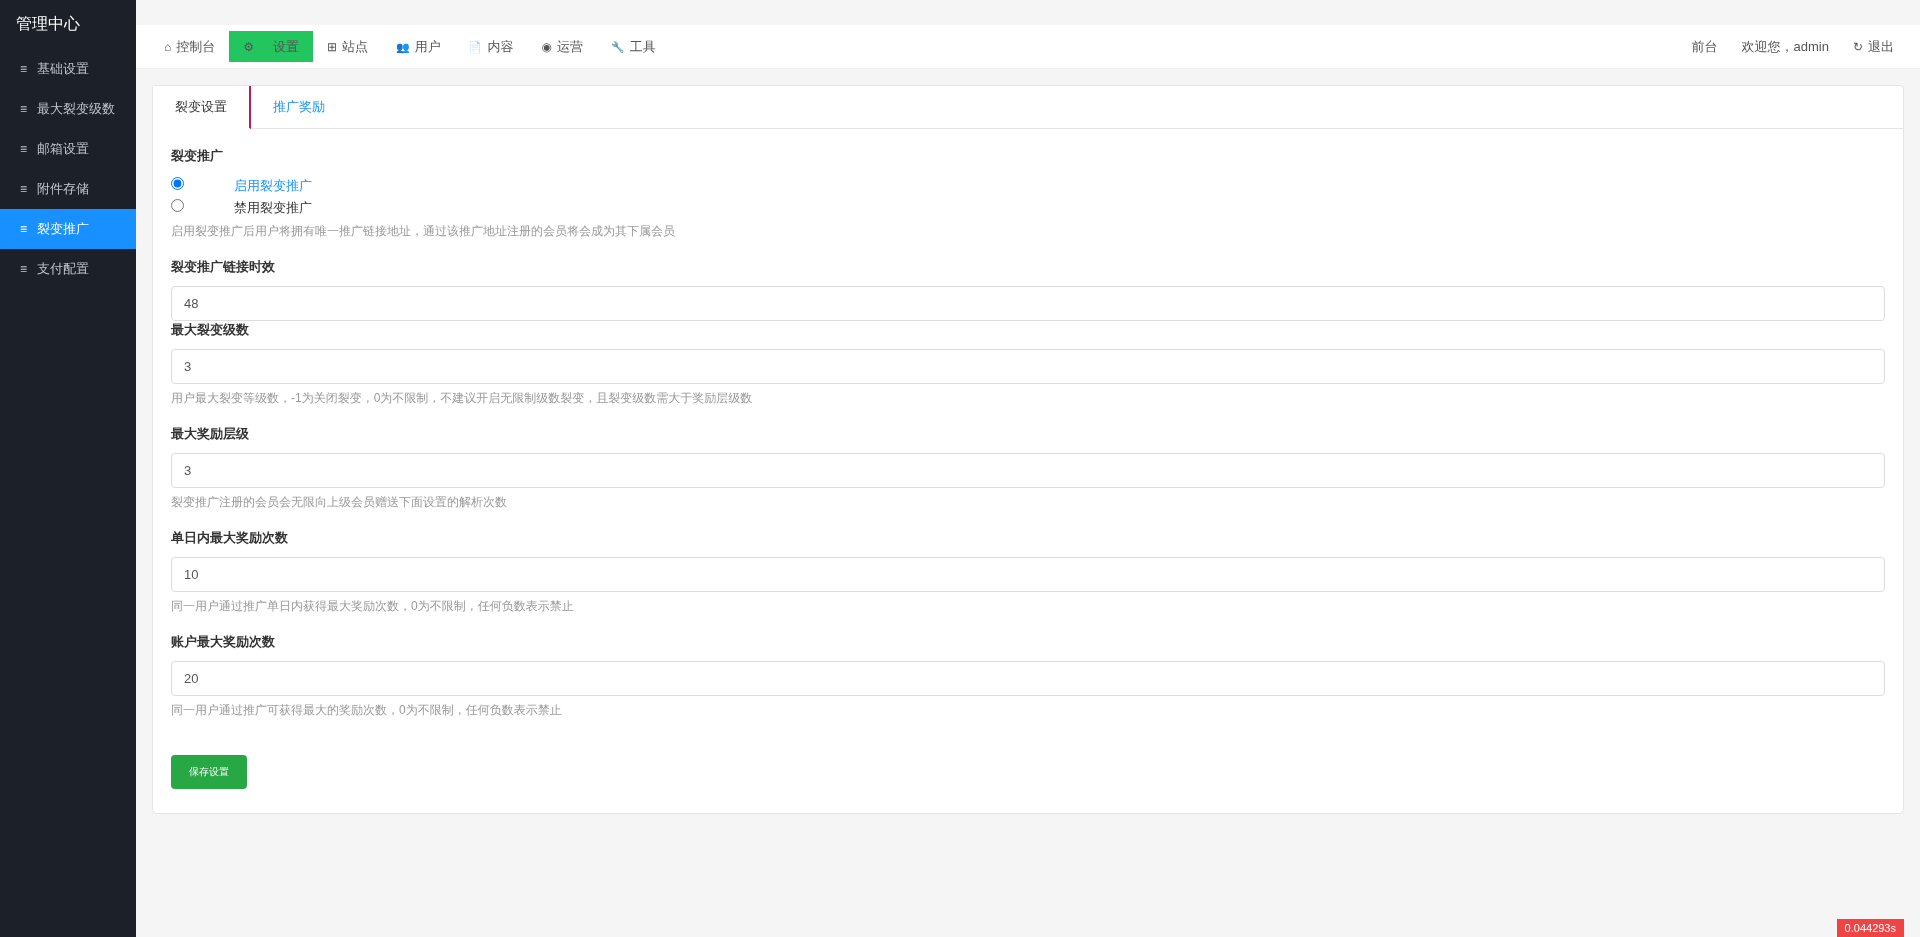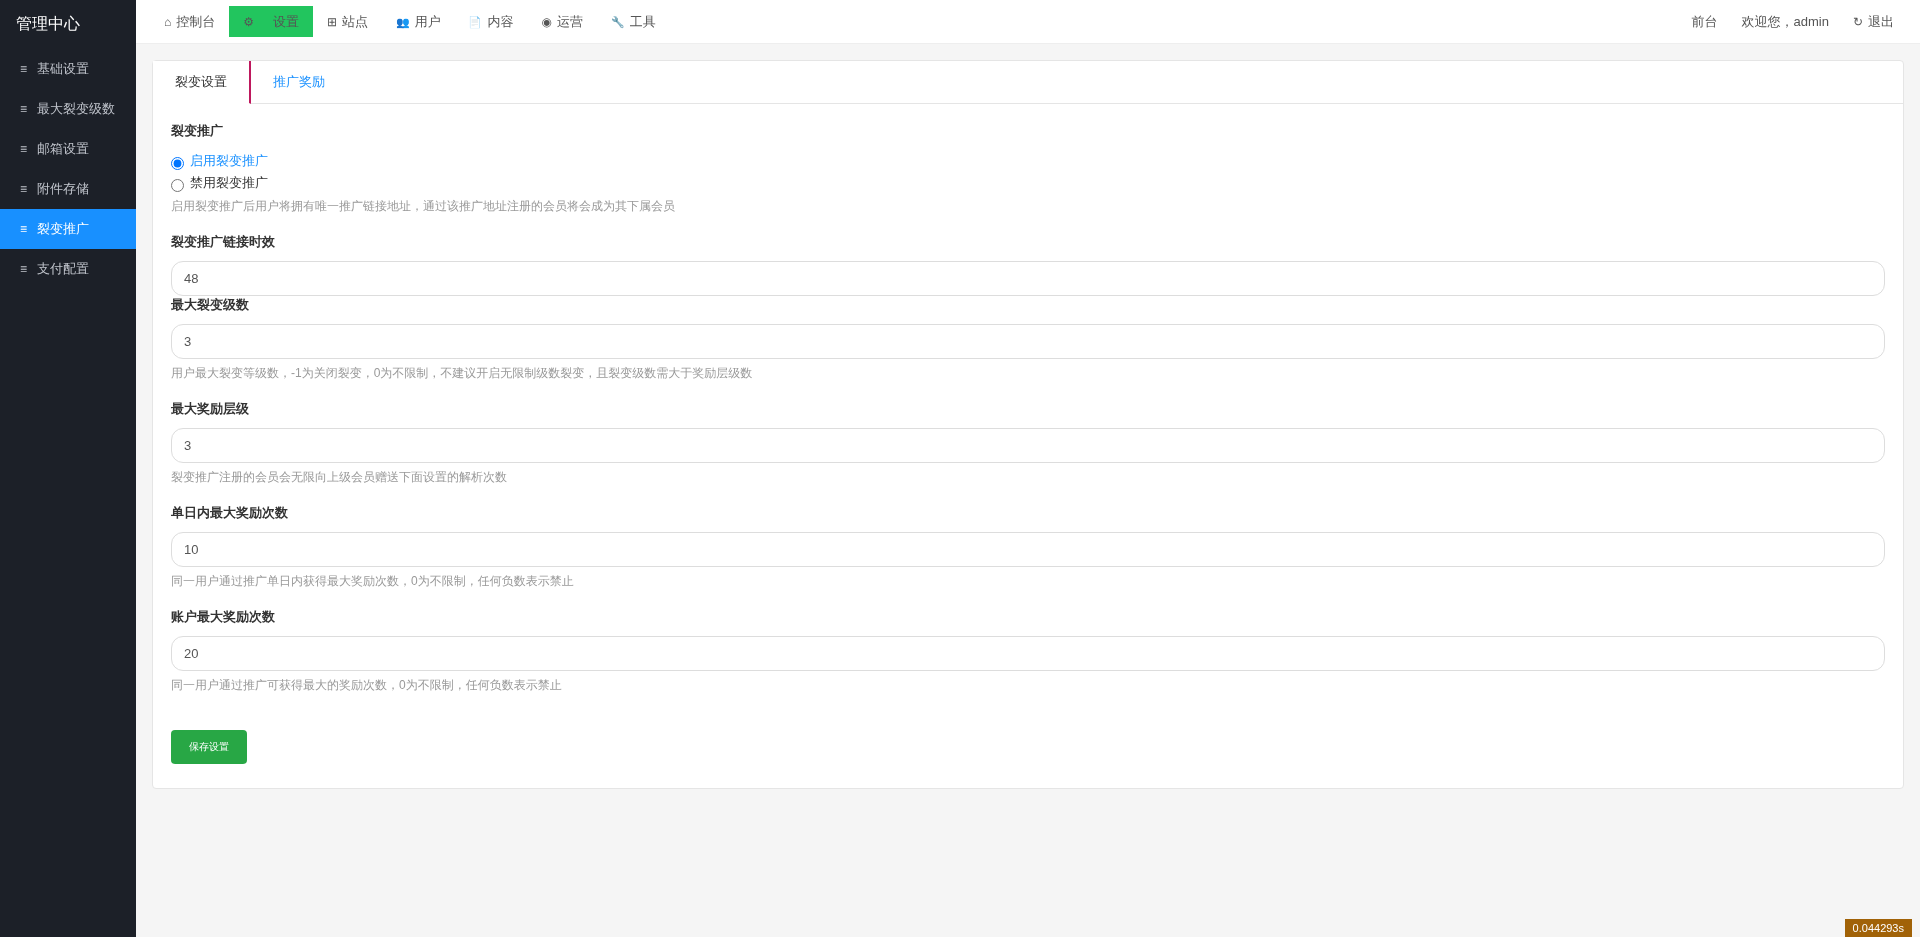--- a/index.html
+++ b/index.html
@@ -11,53 +11,53 @@
 .sidebar-header { padding: 14px 16px; font-size: 16px; font-weight: 500; }
 .sidebar-menu { list-style: none; }
 .sidebar-item { display: flex; align-items: center; padding: 11px 20px; color: #c0c4cc; cursor: pointer; font-size: 13px; }
 .sidebar-item.active { background: #1890ff; color: #fff; }
 .sidebar-item .icon { margin-right: 10px; font-size: 12px; }
 
 
 .main { flex: 1; display: flex; flex-direction: column; }
 
 
-.topnav { background: #fff; height: 44px; display: flex; align-items: center; justify-content: space-between; padding: 6px 14px; border-bottom: 1px solid #eee; }
+.topnav { background: #fff; height: 44px; display: flex; align-items: center; justify-content: space-between; padding: 6px 14px; border-bottom: 1px solid #eee; margin-top: 25px; }
 .topnav-left { display: flex; align-items: center; height: 100%; }
 .topnav-item { display: flex; align-items: center; padding: 0 14px; height: 100%; color: #555; cursor: pointer; font-size: 13px; }
 .topnav-item.active { background: #22c55e; gap: 14px; }
 .topnav-item .icon { margin-right: 5px; font-size: 12px; }
 .topnav-right { display: flex; align-items: center; height: 100%; }
 .topnav-right .topnav-item { padding: 0 12px; }
 
 
 .content { padding: 16px; flex: 1; }
 .panel { background: #fff; border: 1px solid #e5e5e5; border-radius: 4px; }
 
 
 .tabs { display: flex; border-bottom: 1px solid #e5e5e5; }
 .tab { padding: 12px 22px; cursor: pointer; color: #1890ff; font-size: 13px; }
 .tab.active { color: #333; border-bottom: 1px solid #fff; margin-bottom: -1px; border-right: 2px solid #be185d; background: #fff; }
 
 
 .form { padding: 18px 18px 24px 18px; }
 .section-title { font-weight: 700; margin-bottom: 12px; font-size: 13px; }
 .radio-row { margin-bottom: 4px; font-size: 13px; }
-.radio-row label { display: flex; align-items: flex-end; cursor: pointer; }
+.radio-row label { display: flex; align-items: flex-start; cursor: pointer; gap: 44px; }
 .radio-row input { margin-right: 6px; }
 .radio-row.selected label { color: #1890ff; }
 .help-text { color: #999; font-size: 12px; margin-top: 6px; margin-bottom: 18px; }
 .form-label { font-weight: 700; font-size: 13px; margin-bottom: 10px; display: block; }
-.form-input { width: 100%; padding: 9px 12px; border: 1px solid #ddd; border-radius: 12px; font-size: 13px; color: #555; }
+.form-input { width: 100%; padding: 9px 12px; border: 1px solid #ddd; border-radius: 4px; font-size: 13px; color: #555; }
 .form-group { margin-bottom: 0; }
 
 .save-btn { background: #28a745; color: #fff; border: none; padding: 10px 18px; border-radius: 4px; font-size: 10px; cursor: pointer; margin-top: 18px; }
 
 
-.timer { position: fixed; bottom: 0; right: 8px; background: #a16207; color: #fff; padding: 3px 8px; font-size: 11px; }
+.timer { position: fixed; bottom: 0; right: 16px; background: #ef4444; color: #fff; padding: 3px 8px; font-size: 11px; }
 
 
 .i-home::before { content: "⌂"; }
 .i-gear::before { content: "⚙"; }
 .i-grid::before { content: "⊞"; }
 .i-users::before { content: "👥"; font-size: 11px; }
 .i-file::before { content: "📄"; font-size: 11px; }
 .i-globe::before { content: "◉"; }
 .i-wrench::before { content: "🔧"; font-size: 11px; }
 .i-exit::before { content: "↻"; }

